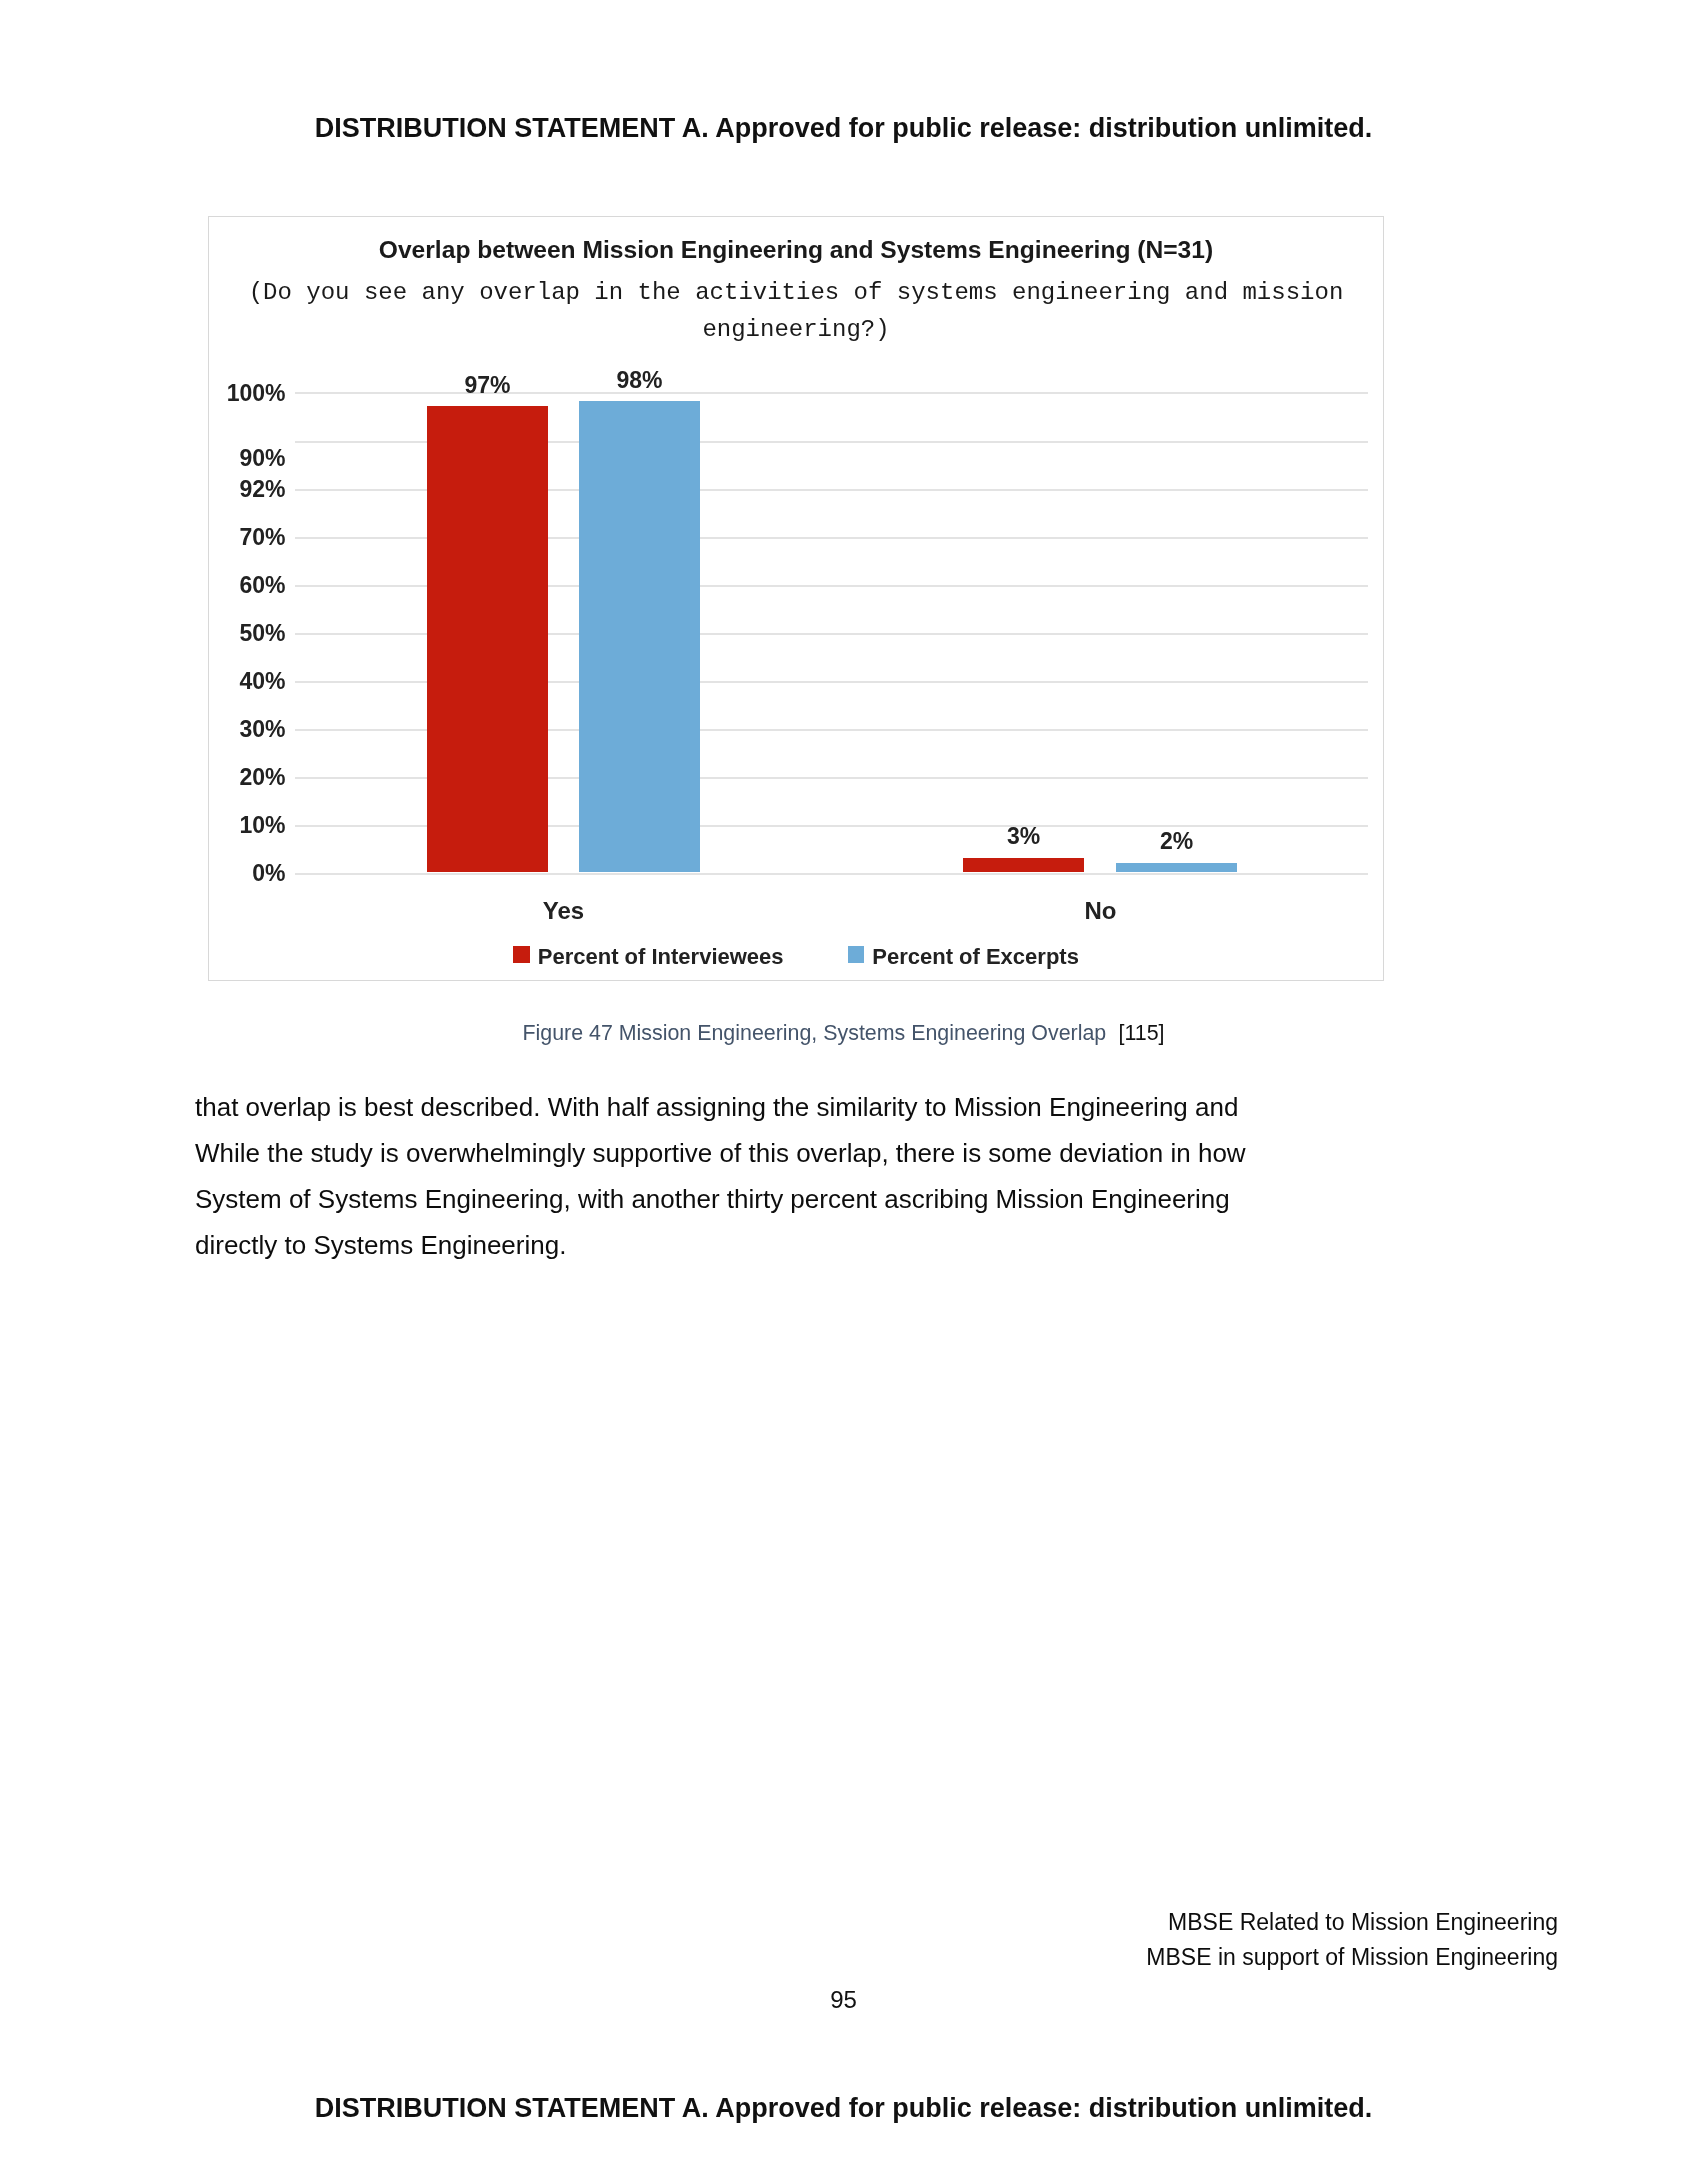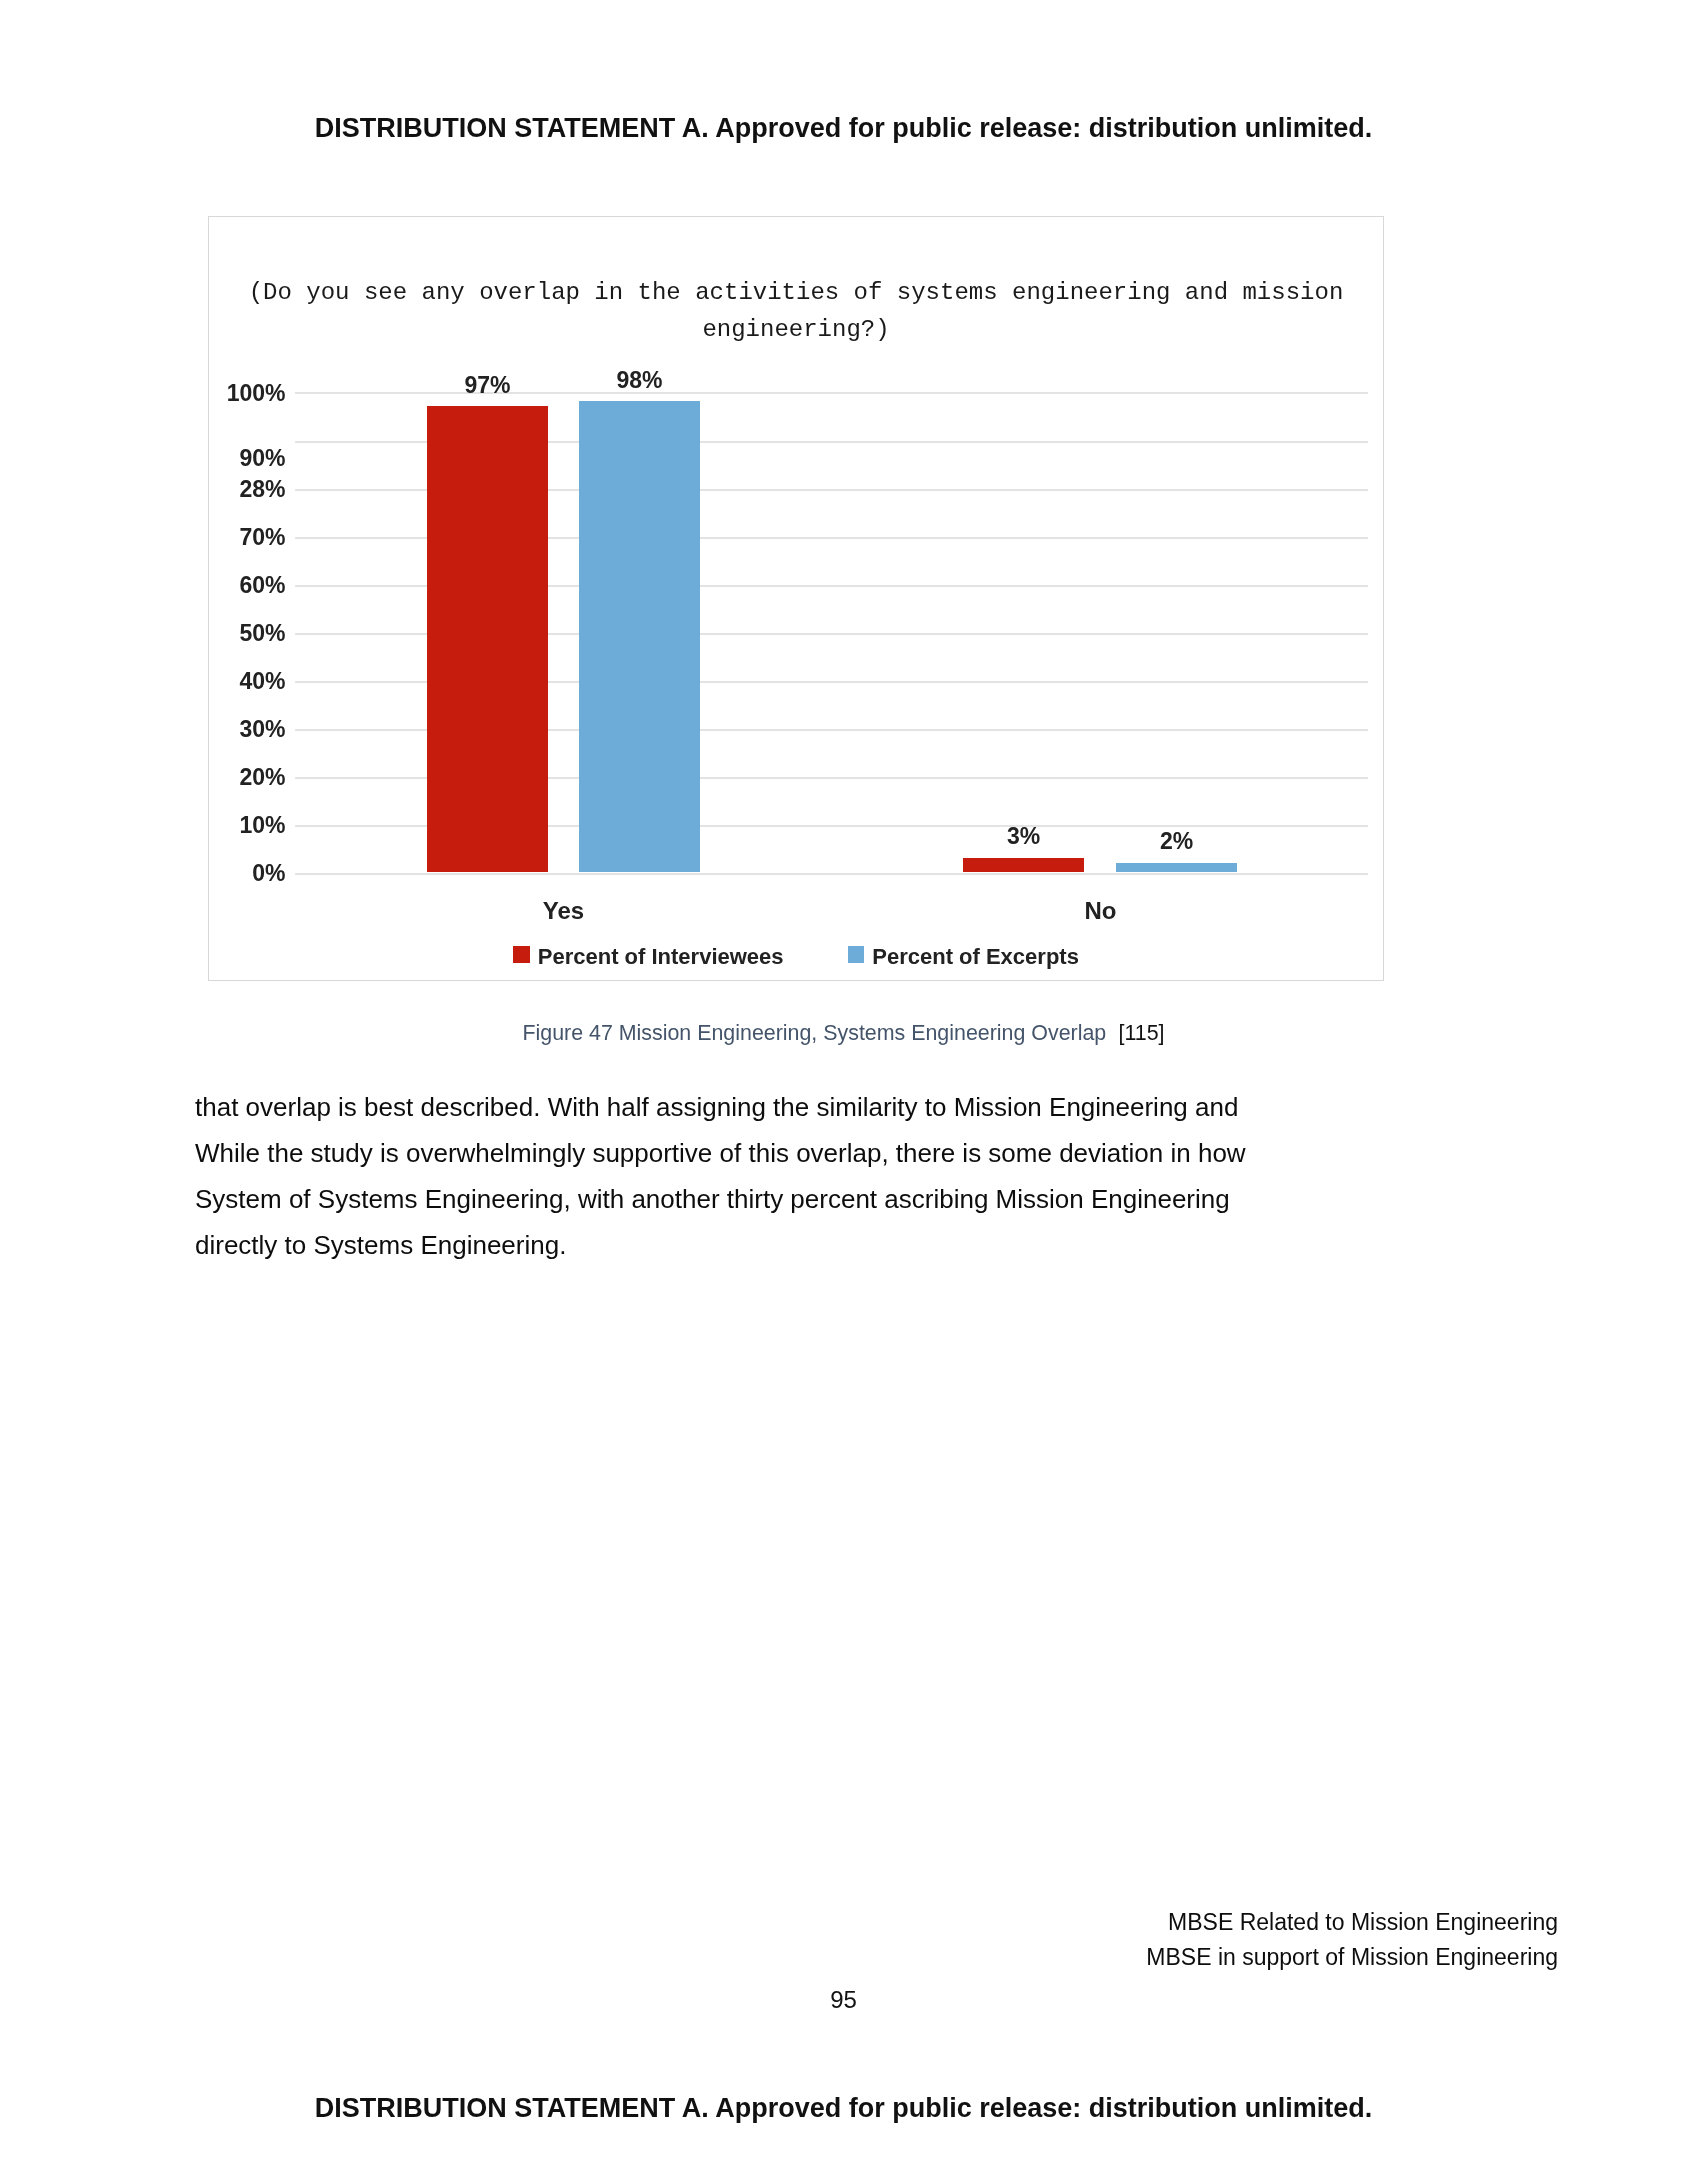--- a/index.html
+++ b/index.html
@@ -65,35 +65,36 @@
   .page-number { position:absolute; top:1986px; left:0; width:100%; text-align:center; font-size:24px; }
 </style>
 </head>
 <body>
 
 <div class="page">
 
   <div class="statement top">DISTRIBUTION STATEMENT A. Approved for public release: distribution unlimited.</div>
 
   <div class="figure-box">
+    <div class="chart-title">Overlap between Mission Engineering and Systems Engineering (N=31)</div>
     <div class="chart-subtitle">
       <div>(Do you see any overlap in the activities of systems engineering and mission</div>
       <div>engineering?)</div>
     </div>
 
     <div class="y-axis" id="y-axis">
         <div class="ytick" style="top: 466px;">0%</div>
         <div class="ytick" style="top: 418px;">10%</div>
         <div class="ytick" style="top: 370px;">20%</div>
         <div class="ytick" style="top: 322px;">30%</div>
         <div class="ytick" style="top: 274px;">40%</div>
         <div class="ytick" style="top: 226px;">50%</div>
         <div class="ytick" style="top: 178px;">60%</div>
         <div class="ytick" style="top: 130px;">70%</div>
-        <div class="ytick" style="top: 82px;">28%</div>
+        <div class="ytick" style="top: 82px;">92%</div>
         <div class="ytick" style="top: 51px;">90%</div>
         <div class="ytick" style="top: -14.3px;">100%</div>
       </div>
     <div class="plot" id="plot">
         <div class="gridline" style="bottom: -0.8px; background: rgb(227, 227, 227);"></div>
         <div class="gridline" style="bottom: 47px; background: rgb(227, 227, 227);"></div>
         <div class="gridline" style="bottom: 95px; background: rgb(227, 227, 227);"></div>
         <div class="gridline" style="bottom: 143px; background: rgb(227, 227, 227);"></div>
         <div class="gridline" style="bottom: 191px; background: rgb(227, 227, 227);"></div>
         <div class="gridline" style="bottom: 239px; background: rgb(227, 227, 227);"></div>

